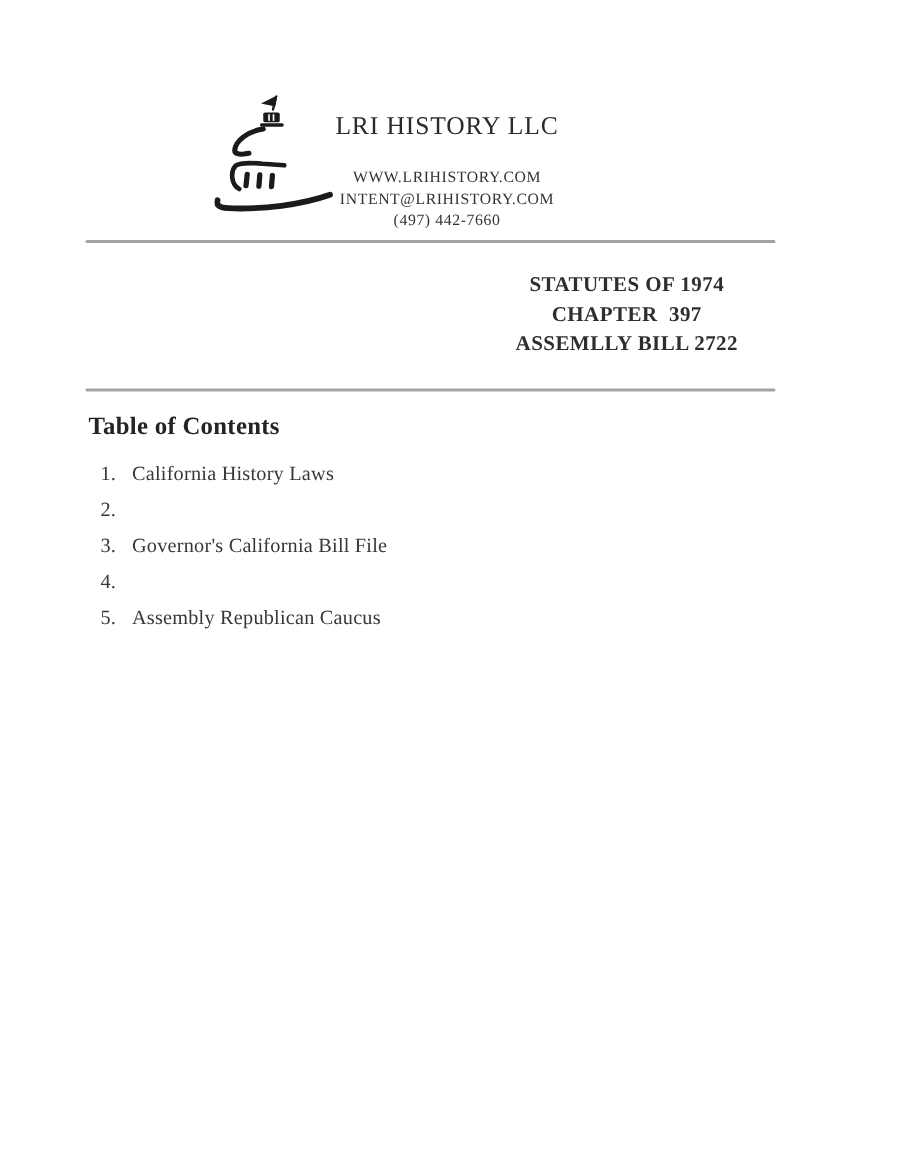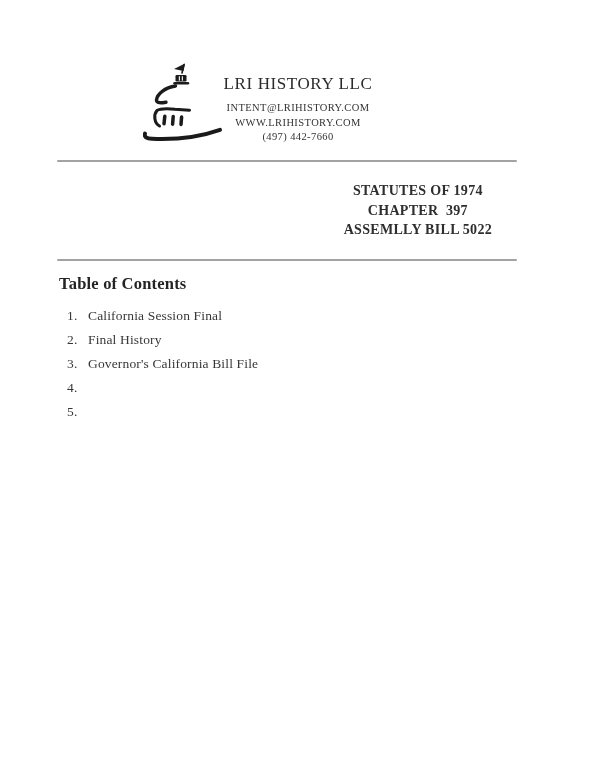--- a/index.html
+++ b/index.html
@@ -15,21 +15,21 @@
   
   .logo {
     position: absolute; left: 143px; top: 59px; width: 80px; height: 84px;
   }
   .letterhead-text {
     position: absolute; left: 178px; top: 74px; width: 240px;
     text-align: center; color: #2b2b2b;
   }
   .company-name {
     font-size: 17px; letter-spacing: 0.6px; color: #2b2b2b;
-    line-height: 20px; margin-bottom: 7px; font-weight: 400;
+    line-height: 20px; margin-bottom: 18px; font-weight: 400;
   }
   .contact-line {
     font-size: 10.5px; letter-spacing: 0.4px; line-height: 14.6px; color: #333333;
   }
 
   
   .rule {
     position: absolute; left: 57px; width: 460px; height: 2px;
     background: #a3a3a3; border-radius: 1px;
   }
@@ -84,51 +84,51 @@
 
     <path class="stroke" d="M 21.8,57.2 L 21,64.8" stroke-width="3.5"></path>
     <path class="stroke" d="M 30.2,57.6 L 29.6,65.2" stroke-width="3.5"></path>
     <path class="stroke" d="M 38.6,58 L 38,65.4" stroke-width="3.5"></path>
 
     <path class="stroke" d="M 2,74.5 C 0.8,77.8 3.5,79.6 9,79.8 C 32,80.8 58,77.5 77,70.8" stroke-width="3.9"></path>
   </svg>
 
   <div class="letterhead-text">
     <div class="company-name">LRI HISTORY LLC</div>
+    <div class="contact-line">WWW.LRIHISTORY.COM</div>
     <div class="contact-line">INTENT@LRIHISTORY.COM</div>
-    <div class="contact-line">WWW.LRIHISTORY.COM</div>
     <div class="contact-line">(497) 442-7660</div>
   </div>
 
   <div class="rule rule-top"></div>
 
   <div class="case-header">
     <div class="case-line">STATUTES OF 1974</div>
     <div class="case-line">CHAPTER  397</div>
-    <div class="case-line">ASSEMLLY BILL 5022</div>
+    <div class="case-line">ASSEMLLY BILL 2722</div>
   </div>
 
   <div class="rule rule-bottom"></div>
 
   <div class="toc-heading">Table of Contents</div>
 
   <div class="toc-list">
     <div class="toc-item">
       <span class="toc-number">1.</span>
-      <span class="toc-label">California Session Final</span>
+      <span class="toc-label">California History Laws</span>
     </div>
     <div class="toc-item">
       <span class="toc-number">2.</span>
-      <span class="toc-label">Final History</span>
     </div>
     <div class="toc-item">
       <span class="toc-number">3.</span>
       <span class="toc-label">Governor's California Bill File</span>
     </div>
     <div class="toc-item">
       <span class="toc-number">4.</span>
     </div>
     <div class="toc-item">
       <span class="toc-number">5.</span>
+      <span class="toc-label">Assembly Republican Caucus</span>
     </div>
   </div>
 
 </div>
 
 </body></html>

